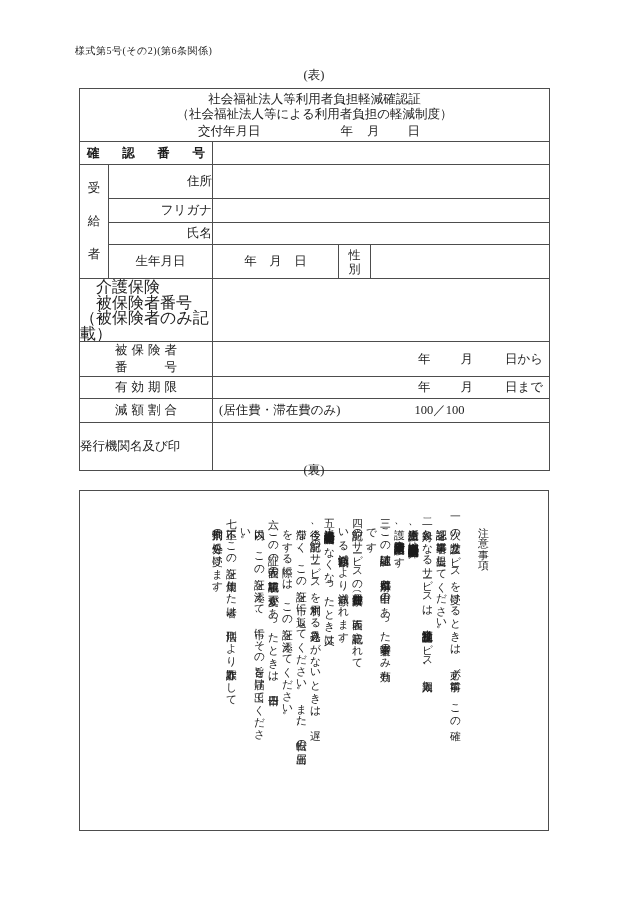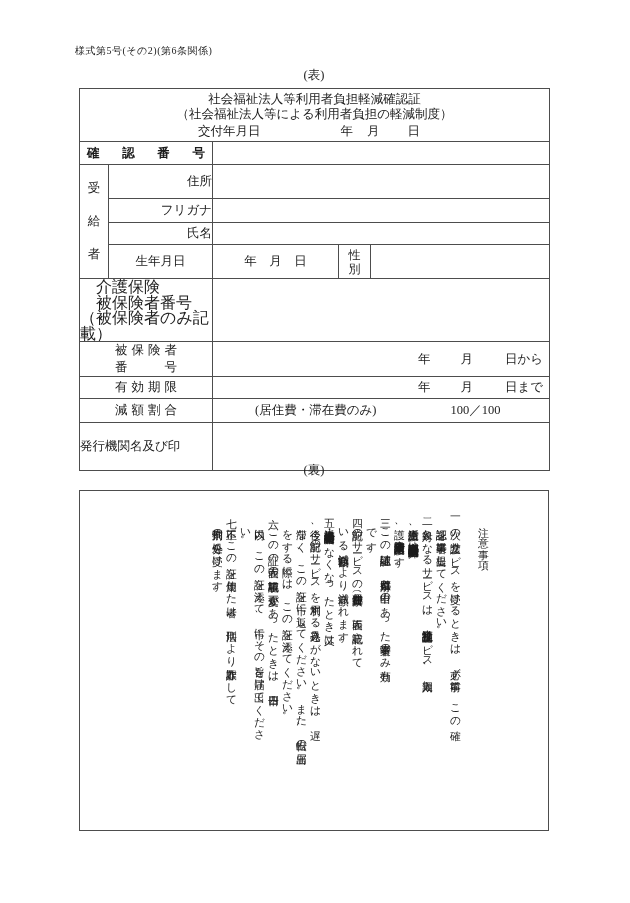--- a/index.html
+++ b/index.html
@@ -42,21 +42,21 @@
   .jl{width:62px;margin:0 auto;text-align:justify;text-align-last:justify;}
   .sub-label{padding-left:10px;text-align:right;}
   .center{text-align:center;}
   .pre{white-space:pre-line;}
   .recipient-cell{text-align:center;line-height:33px;padding-top:2px;}
   .gender-cell{text-align:center;line-height:14px;font-size:12px;}
   .insurance-cell{text-align:left;padding-left:5px;line-height:15.5px;font-size:16px;}
   .date-right{display:flex;justify-content:flex-end;padding-right:6px;}
   .date-right .m{margin-left:30px;}
   .date-right .d{margin-left:32px;}
-  .red-line{display:flex;padding-left:6px;margin-left:36px;}
+  .red-line{display:flex;padding-left:6px;}
   .red-line .red-val{margin-left:74px;}
   .issuer{padding-left:16px;text-align:left;}
 
   
   .back-box{
     position:absolute;left:79px;top:490px;width:470px;height:341px;
     box-sizing:border-box;border:1px solid #4d4d4d;
     writing-mode:vertical-rl;
     padding:19px 57px 13px 20px;
     font-size:10.8px;line-height:14px;letter-spacing:.3px;

